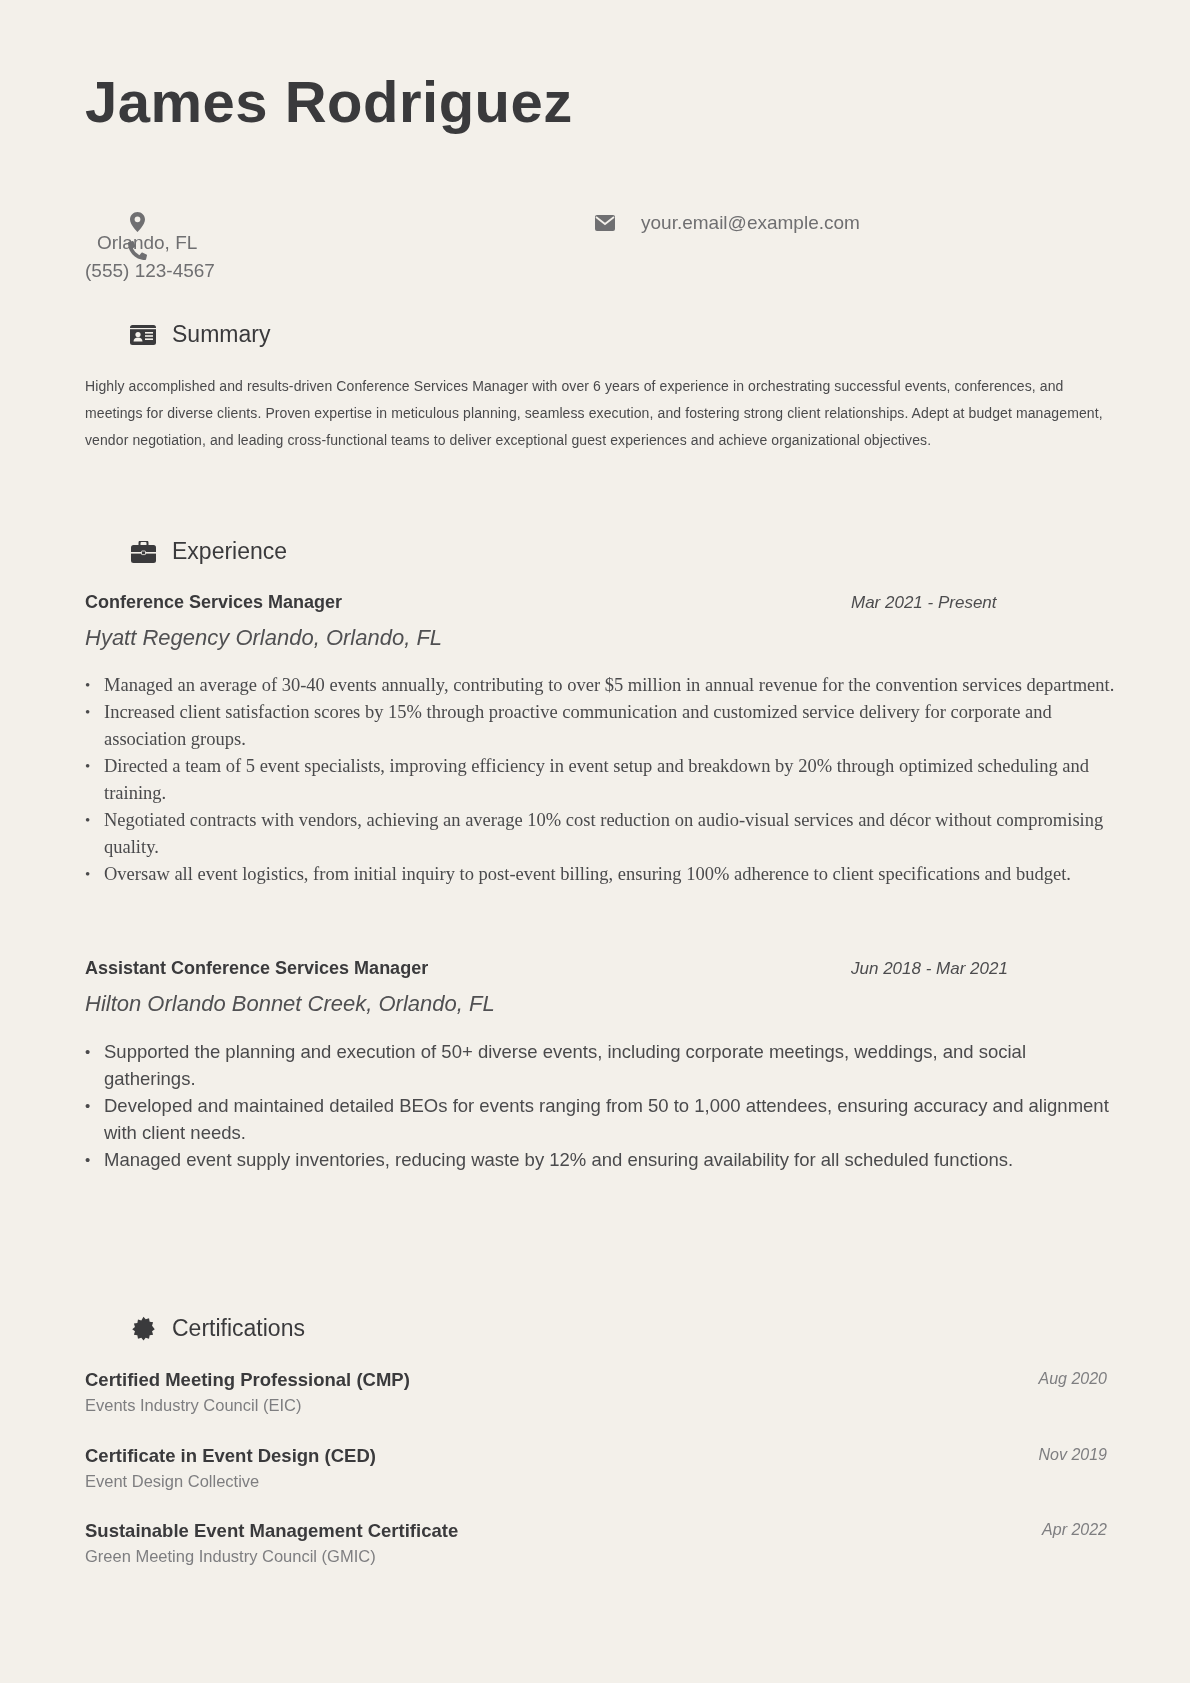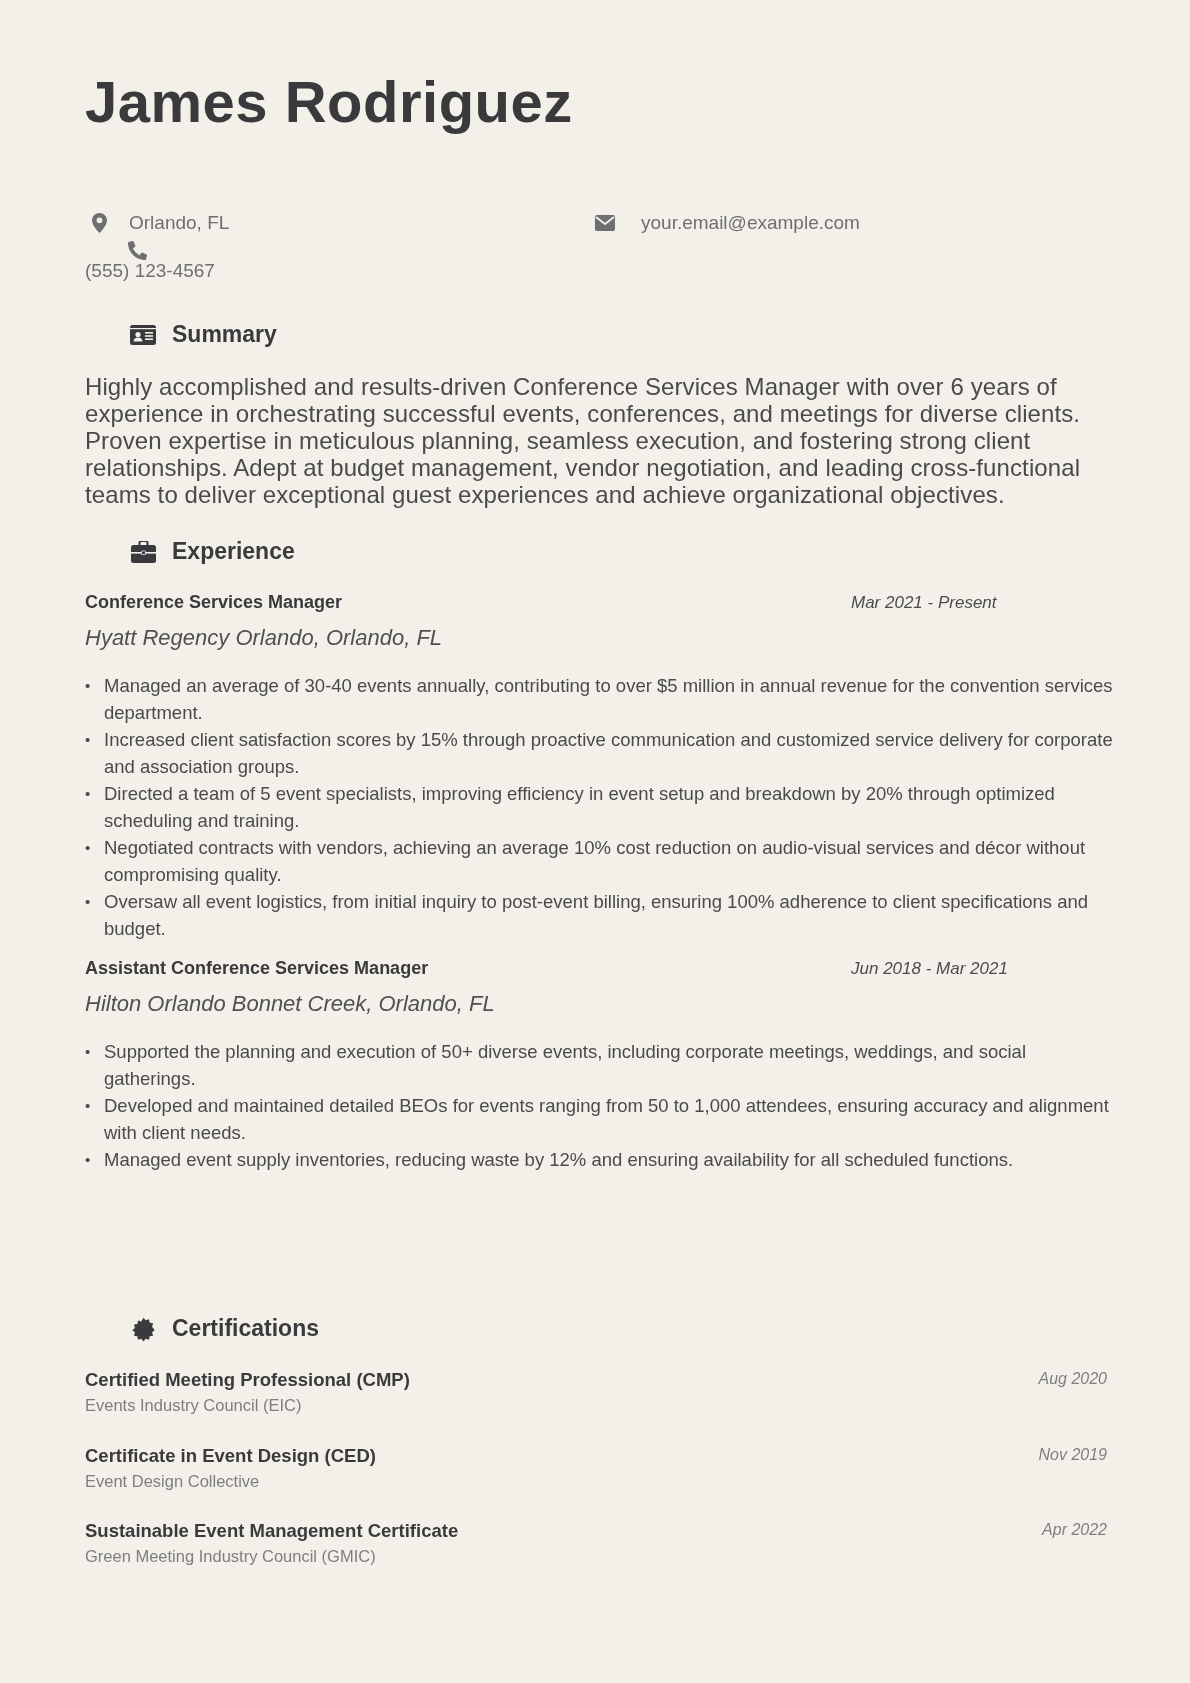--- a/index.html
+++ b/index.html
@@ -39,53 +39,53 @@
       white-space: nowrap;
     }
     .contact .ic {
       width: 20px;
       height: 20px;
       display: inline-flex;
       align-items: center;
       justify-content: center;
       margin-right: 20px;
     }
-    .contact.location { top: 212px; left: 4px; }
+    .contact.location { top: 212px; left: 12px; flex-direction: column; }
     .contact.phone { top: 240px; left: 0; flex-direction: column; }
     .contact.phone .ic { margin-right: 24px; }
     .contact.email { top: 212px; left: 510px; }
     .contact.email .ic { margin-right: 26px; }
 
     .section-head {
       position: absolute;
       left: 0;
       display: flex;
-      align-items: flex-end;
+      align-items: center;
       font-size: 23px;
-      font-weight: 700;
+      font-weight: 400;
       color: #3a3a3c;
       white-space: nowrap;
       padding-left: 45px;
     }
     .section-head .sic {
       width: 26px;
       height: 26px;
       margin-right: 16px;
       display: inline-flex;
       align-items: center;
       justify-content: center;
     }
     .summary-head { top: 321px; }
     .summary-head .sic { margin-right: 16px; }
     .summary-text {
       position: absolute;
       top: 373px;
       left: 0;
       width: 1025px;
-      font-size: 24px;
+      font-size: 14px;
       line-height: 27px;
       color: #4a4a4c;
       letter-spacing: 0.1px;
     }
     .experience-head { top: 538px; }
 
     .job-title {
       position: absolute;
       left: 0;
       font-size: 18px;
@@ -215,21 +215,21 @@
         <rect x="0" y="11" width="25" height="1.6" fill="#f3f0ea"></rect>
         <rect x="10.5" y="10" width="4" height="3.6" rx="0.6" fill="#3a3a3c" stroke="#f3f0ea" stroke-width="0.8"></rect>
       </svg>
     </span>
     <span>Experience</span>
   </div>
 
   <div class="job-title" style="top:592px;">Conference Services Manager</div>
   <div class="job-date" style="top:593px; left:766px;">Mar 2021 - Present</div>
   <div class="job-company" style="top:625px;">Hyatt Regency Orlando, Orlando, FL</div>
-  <ul class="bullets" style="top:672px;">
+  <ul class="bullets" style="top:672px;font-family:Liberation Serif, serif;">
     <li>Managed an average of 30-40 events annually, contributing to over $5 million in annual revenue for the convention services department.</li>
     <li>Increased client satisfaction scores by 15% through proactive communication and customized service delivery for corporate and association groups.</li>
     <li>Directed a team of 5 event specialists, improving efficiency in event setup and breakdown by 20% through optimized scheduling and training.</li>
     <li>Negotiated contracts with vendors, achieving an average 10% cost reduction on audio-visual services and décor without compromising quality.</li>
     <li>Oversaw all event logistics, from initial inquiry to post-event billing, ensuring 100% adherence to client specifications and budget.</li>
   </ul>
 
   <div class="job-title" style="top:958px;">Assistant Conference Services Manager</div>
   <div class="job-date" style="top:959px; left:766px;">Jun 2018 - Mar 2021</div>
   <div class="job-company" style="top:991px;">Hilton Orlando Bonnet Creek, Orlando, FL</div>

